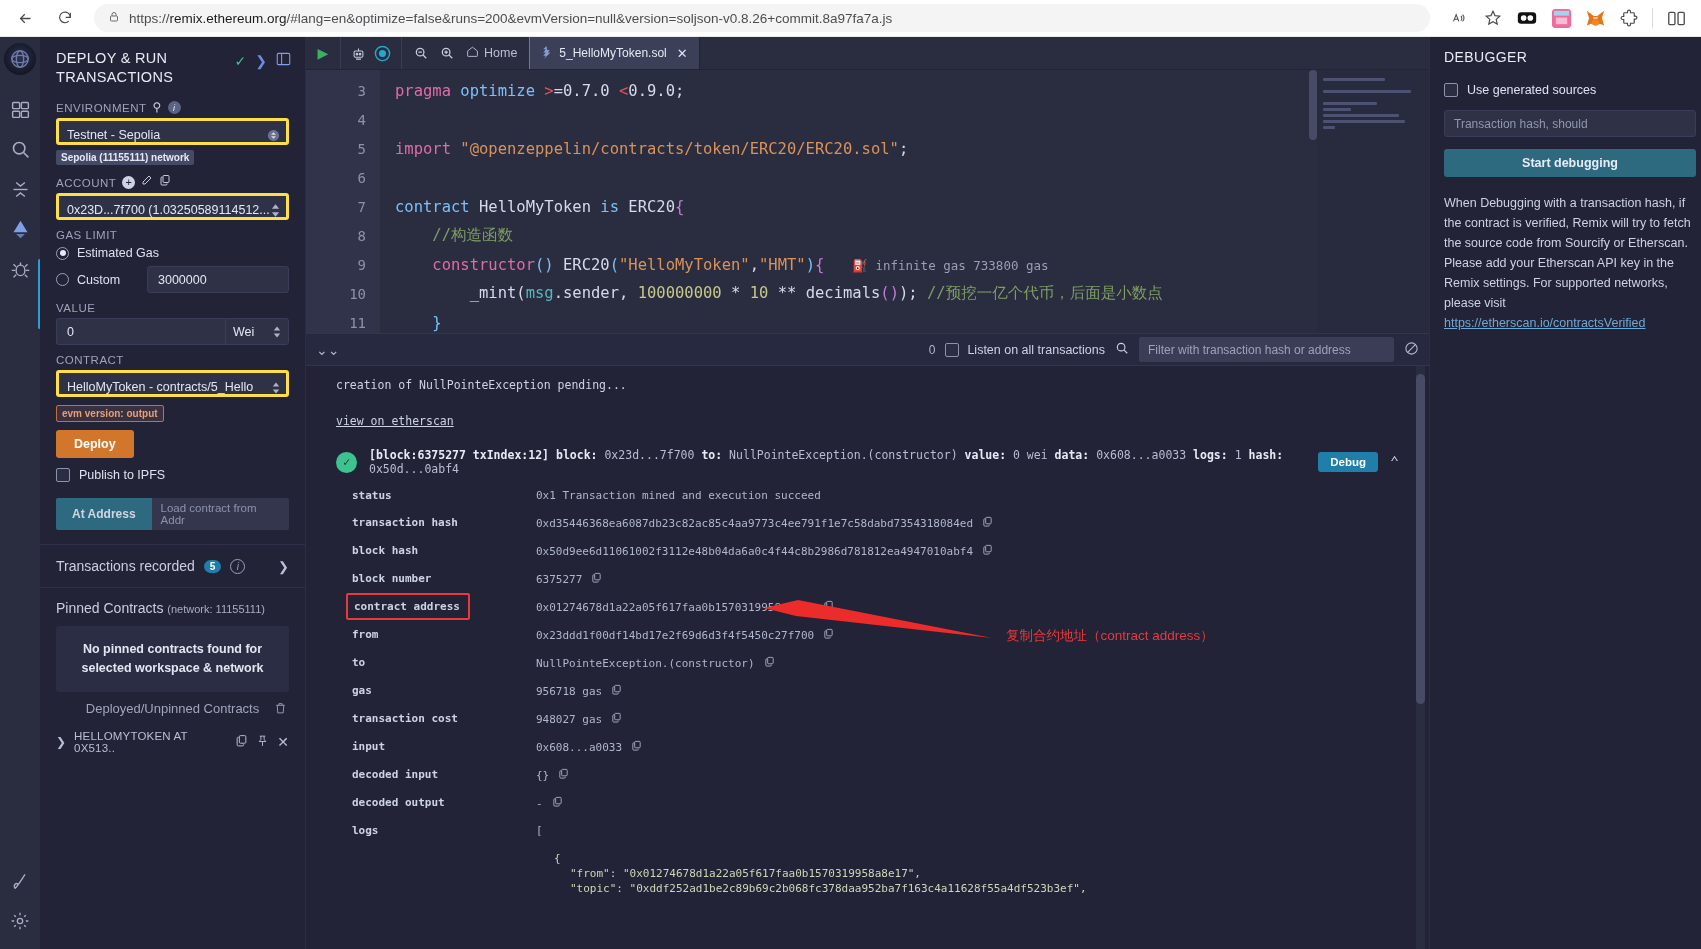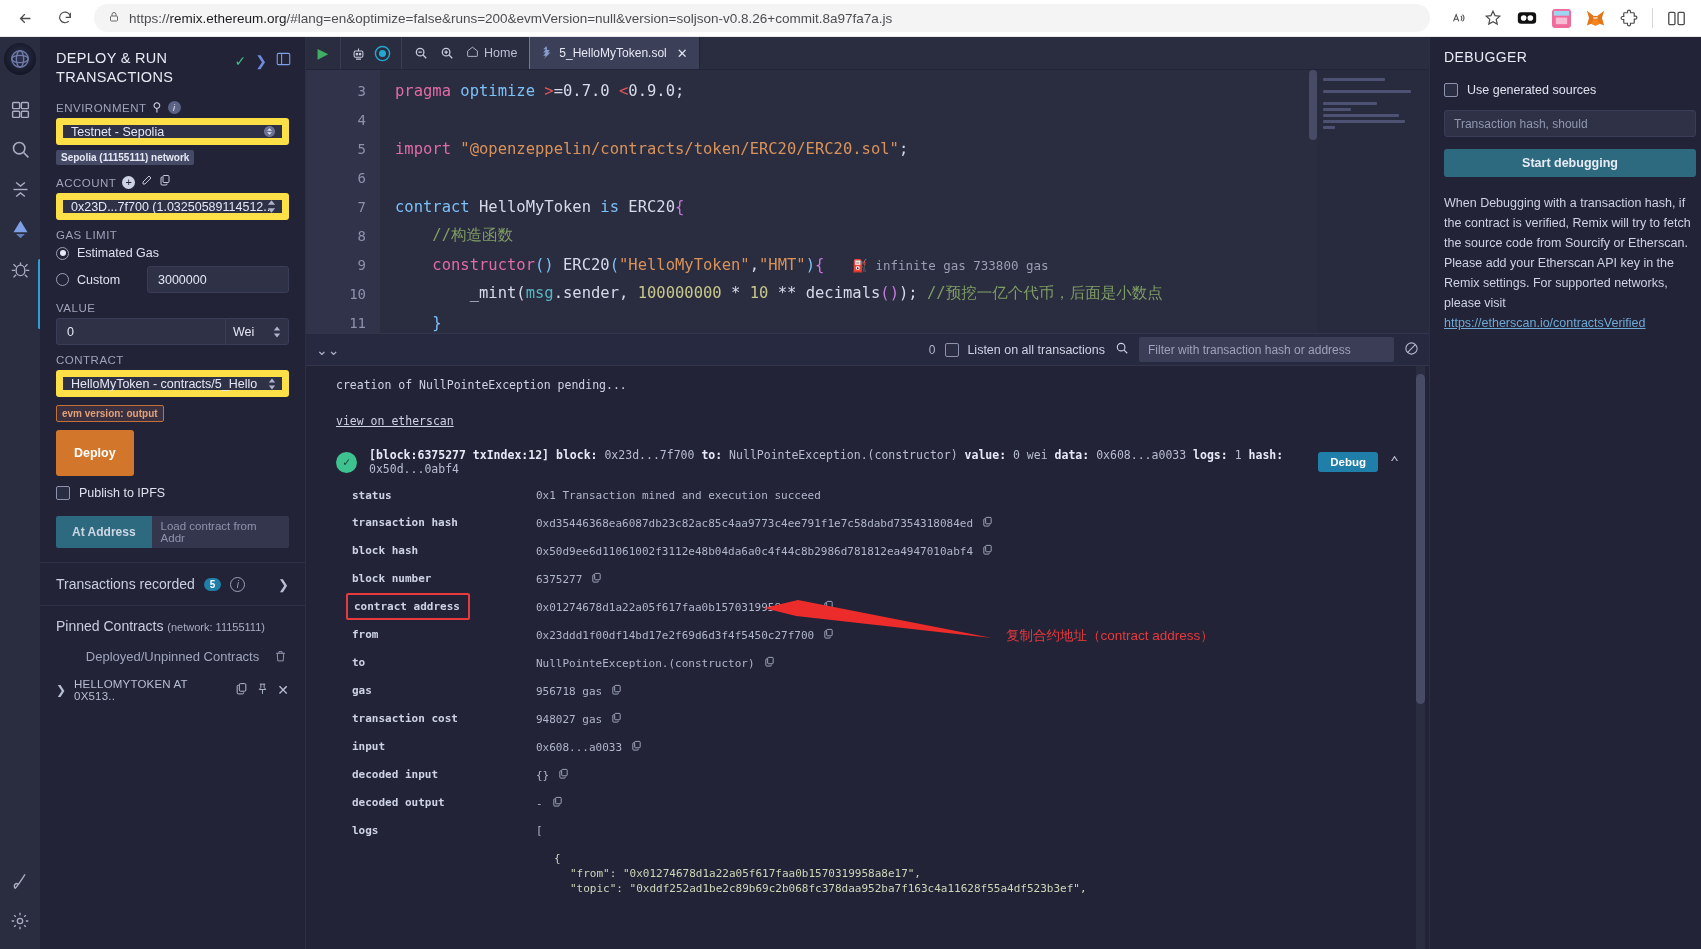--- a/index.html
+++ b/index.html
@@ -65,23 +65,23 @@
   .lbl { font-size: 11.5px; color: #9ea3bb; letter-spacing: .5px; margin: 9px 0 4px;
     display: flex; align-items: flex-end; gap: 6px; }
   .lbl .mi { color: #cdd2e4; font-size: 12px; }
   .badge-info { width: 13px; height: 13px; border-radius: 50%; background: #5b6385;
     color: #e9ecf7; font-size: 9px; display: inline-flex; align-items: center;
     justify-content: center; font-style: italic; }
   .badge-plus { width: 13px; height: 13px; border-radius: 50%; background: #cdd2e4;
     color: #222336; font-size: 11px; line-height: 11px; display: inline-flex;
     align-items: center; justify-content: center; }
   .select, .inputbox {
-    width: 100%; height: 27px; background: #2f3147; border: 7px solid #fde047;
+    width: 100%; height: 27px; background: #2f3147; border: 3px solid #fde047;
     border-radius: 3px; color: #e4e7f3; font-size: 12.5px; display: flex;
-    align-items: center; padding: 0 8px; position: relative;
+    align-items: flex-end; padding: 0 8px; position: relative;
   }
   .select .spin, .inputbox .spin {
     position: absolute; right: 6px; color: #aeb3c9; font-size: 9px; line-height: 9px;
     display:flex; flex-direction:column; gap:1px;
   }
   .net-pill { display: inline-block; background: #454a66; color: #e6e9f5;
     font-size: 10px; font-weight: bold; padding: 2px 5px; border-radius: 2px;
     margin-top: 5px; }
   .evm-pill { display: inline-block; border: 1px solid #c4703a; color: #e2a177;
     background: #3b3040; font-size: 10px; font-weight: bold; padding: 2px 5px;
@@ -98,21 +98,21 @@
     align-items: center; padding: 0 10px; }
   .value-row { display: flex; margin-top: 3px; }
   .value-row .vi { flex: 1; height: 27px; background: #2f3147; border: 1px solid #3a3d57;
     border-right: none; border-radius: 3px 0 0 3px; color: #e4e7f3; font-size: 12.5px;
     display: flex; align-items: center; padding: 0 10px; }
   .value-row .vu { width: 64px; height: 27px; background: #2f3147;
     border: 1px solid #3a3d57; border-radius: 0 3px 3px 0; color: #e4e7f3;
     font-size: 12.5px; display: flex; align-items: center; justify-content: space-between;
     padding: 0 7px; }
   .btn-deploy { margin-top: 8px; background: #d2762c; color: #fff; border: none;
-    border-radius: 3px; font-size: 12.5px; font-weight: bold; padding: 16px 18px;
+    border-radius: 3px; font-size: 12.5px; font-weight: bold; padding: 7px 18px;
     cursor: pointer; font-family: "Liberation Sans", sans-serif; }
   .ipfs-row { display: flex; align-items: center; gap: 9px; margin-top: 10px; }
   .cbox { width: 14px; height: 14px; border: 1px solid #8e93ad; background: #2b2d42;
     border-radius: 2px; flex: none; }
   .at-addr-row { display: flex; margin-top: 16px; }
   .at-addr-btn { background: #2d6a80; color: #cfd6e2; font-size: 12px;
     font-weight: bold; padding: 9px 16px; border-radius: 2px 0 0 2px; }
   .at-addr-in { flex: 1; background: #34364d; color: #8d92ab; font-size: 11.5px;
     display: flex; align-items: center; padding: 0 9px; border-radius: 0 2px 2px 0; }
   .divline { height: 1px; background: #2e3049; margin: 14px -16px 0; }
@@ -488,20 +488,21 @@
         <span class="cnt-badge">5</span>
         <span class="icirc">i</span>
         <span class="arw">❯</span>
       </div>
       <div class="divline" style="margin-top:0"></div>
 
       <div class="pinned-title">
         <span>Pinned Contracts</span>
         <small>(network: 11155111)</small>
       </div>
+      <div class="empty-box">No pinned contracts found for selected workspace &amp; network</div>
 
       <div class="dup-row">
         <span class="dup-title">Deployed/Unpinned Contracts</span>
         <span class="trash">
           <svg width="13" height="14" viewBox="0 0 24 24" fill="none" stroke="#9aa0ba" stroke-width="1.7">
               <path d="M4 7h16M9 7V4h6v3M6 7l1 14h10l1-14"></path>
             </svg>
         </span>
       </div>
       <div class="contract-row">

